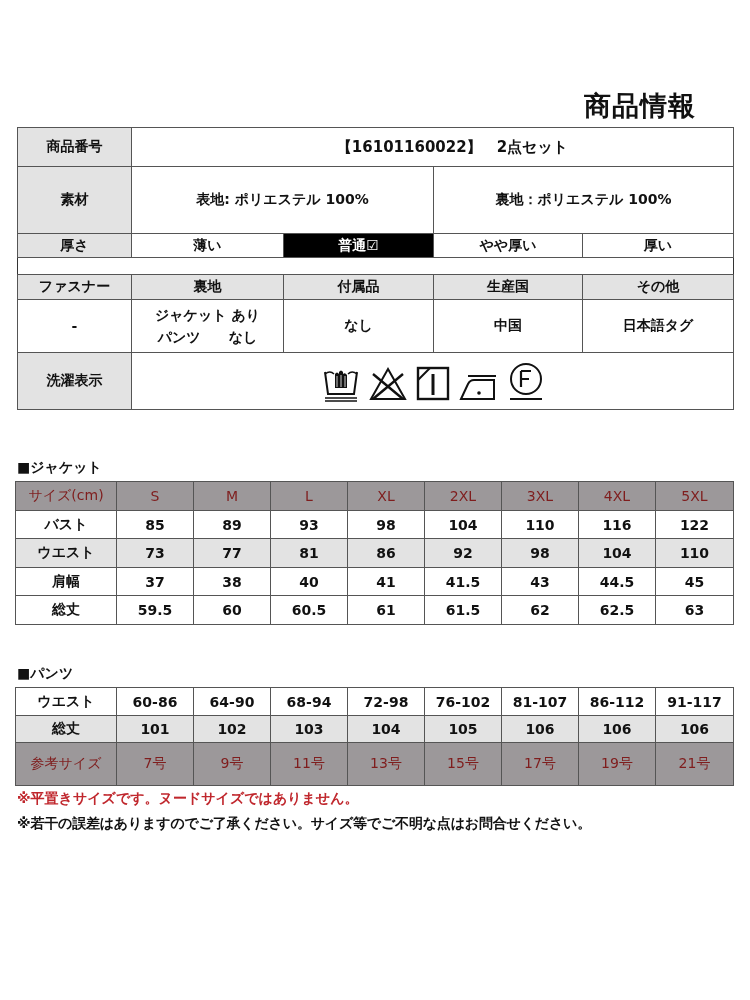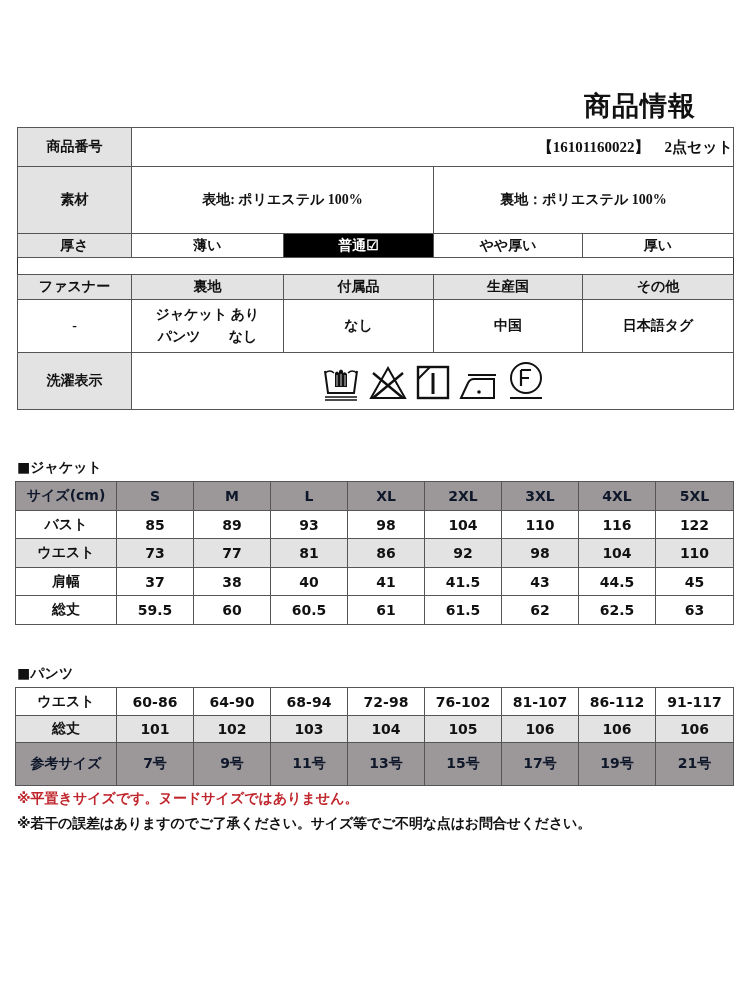--- a/index.html
+++ b/index.html
@@ -9,52 +9,51 @@
   .title {
     position: absolute; left: 0; top: 88px; width: 696px; text-align: right;
     font-size: 27px; font-weight: bold; letter-spacing: 1px; color: #111;
   }
 
   
   .info {
     position: absolute; left: 17px; top: 127px; width: 716px;
     border-collapse: collapse; table-layout: fixed;
     border: 1.5px solid #333;
-    font-family: Liberation Serif, serif;
   }
   .info td {
     border: 1px solid #555; text-align: center; vertical-align: middle;
     font-size: 14px; padding: 0; font-weight: 600; color: #111;
   }
   .info td.lbl { background: #e3e3e3; }
   .info td.hdr { background: #e3e3e3; }
   .info td.sel { background: #000000; color: #ffffff; }
   .info tr.spacer td { border-left: none; border-right: none; }
-  .info td.left { text-align: right; padding-left: 40px; font-size: 15px; }
+  .info td.left { text-align: center; padding-left: 40px; font-size: 15px; }
   .info .two-line { line-height: 22px; font-size: 14px; }
   .info .two-line span { display: block; }
 
   .wash-icons { display: inline-flex; gap: 8px; align-items: flex-end; height: 44px; }
   .wash-icons svg { display: block; }
 
   .sec-label {
     position: absolute; left: 17px; font-size: 14px; font-weight: bold; color: #111;
   }
 
   
   .size {
     position: absolute; left: 15px; width: 718px;
     border-collapse: collapse; table-layout: fixed;
     border: 1.5px solid #333;
   }
   .size td {
     border: 1px solid #555; text-align: center; vertical-align: middle;
     font-size: 14px; font-weight: 600; padding: 0; color: #111;
   }
-  .size tr.head td { background: #9c989a; color: #0f172a; font-weight: 700; }
+  .size tr.head td { background: #9c989a; color: #7f1d1d; font-weight: 400; }
   .size tr.alt td { background: #e3e3e3; }
   .size tr.white td { background: #ffffff; }
   .size td.rowlbl { font-weight: bold; }
 
   .note {
     position: absolute; left: 17px; font-size: 14px; font-weight: 600; white-space: nowrap;
   }
   .note.red { color: #c0272d; }
   .note.black { color: #111; letter-spacing: -0.2px; }
 </style>

